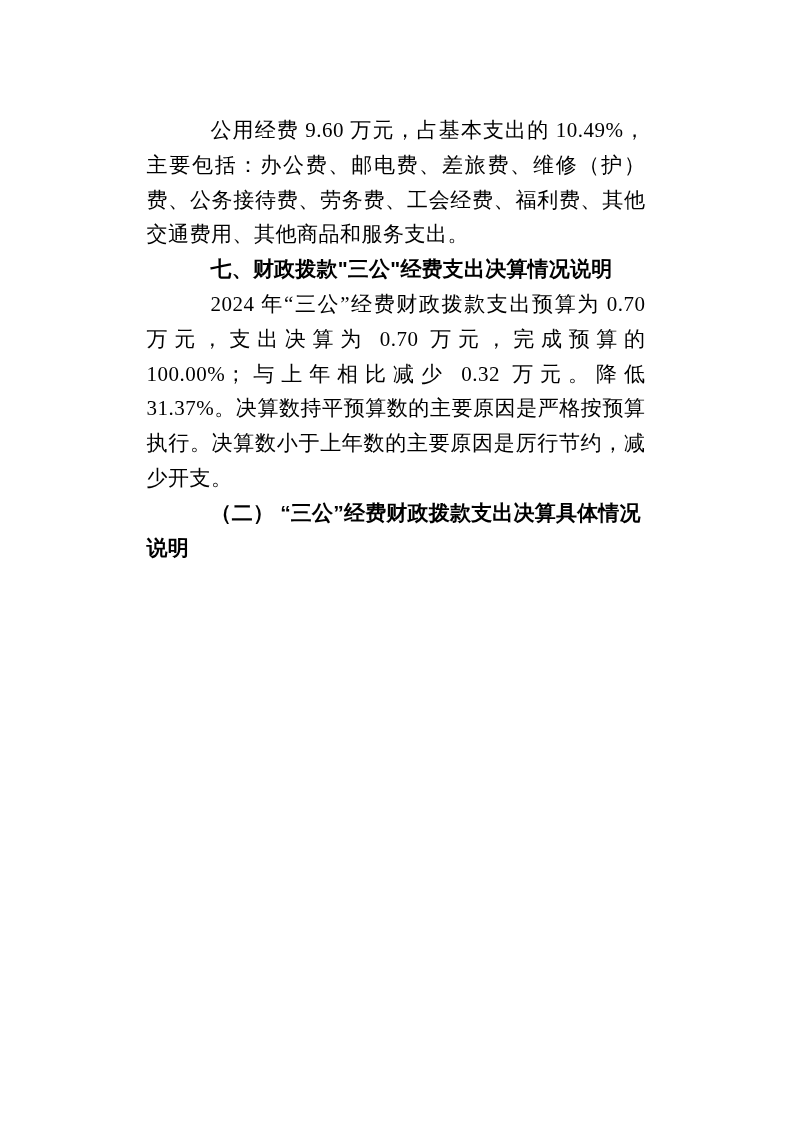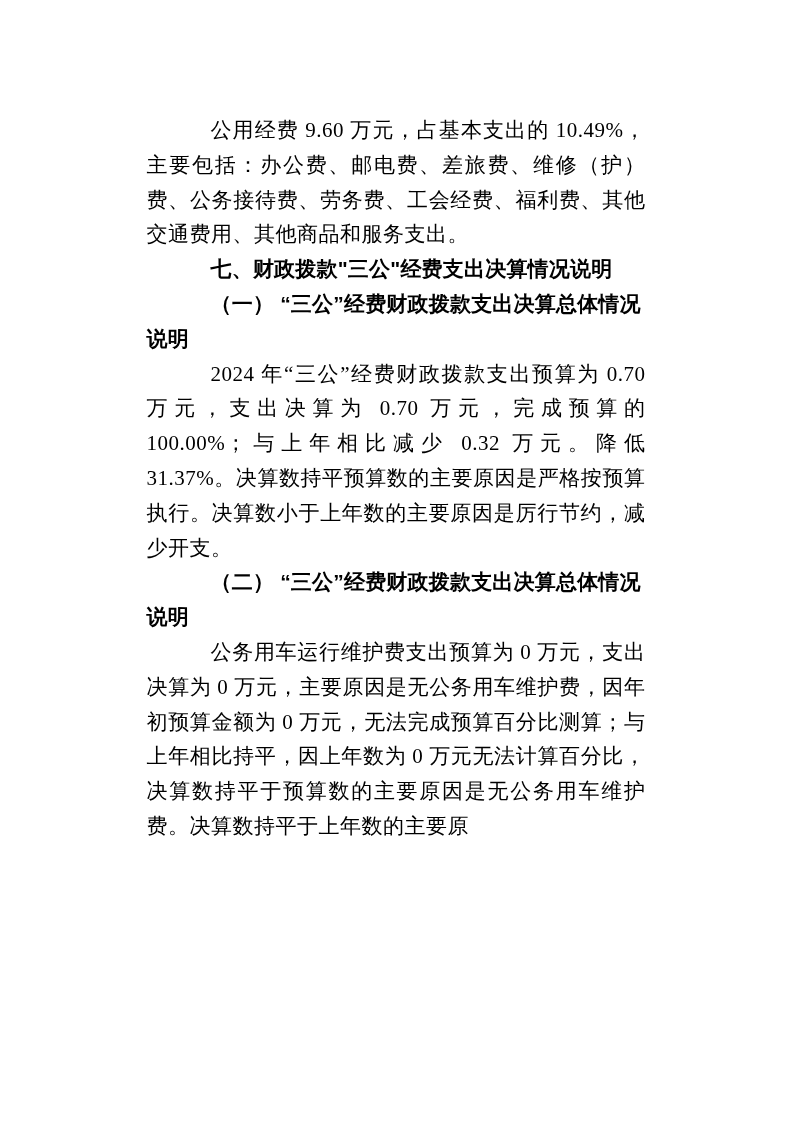--- a/index.html
+++ b/index.html
@@ -36,23 +36,21 @@
   }
 </style>
 </head>
 <body>
 
 <div class="page">
   <p class="body-para">公用经费 9.60 万元，占基本支出的 10.49%，主要包括：办公费、邮电费、差旅费、维修（护）费、公务接待费、劳务费、工会经费、福利费、其他交通费用、其他商品和服务支出。</p>
 
   <p class="doc-heading">七、财政拨款"三公"经费支出决算情况说明</p>
 
-  <p class="doc-heading">（一） “三公”经费财政拨款支出决算总体情况说明</p>
 
   <p class="body-para">2024 年“三公”经费财政拨款支出预算为 0.70 万元，支出决算为 0.70 万元，完成预算的 100.00%；与上年相比减少 0.32 万元。降低 31.37%。决算数持平预算数的主要原因是严格按预算执行。决算数小于上年数的主要原因是厉行节约，减少开支。</p>
 
-  <p class="doc-heading">（二） “三公”经费财政拨款支出决算总体情况说明</p>
+  <p class="doc-heading">（二） “三公”经费财政拨款支出决算具体情况说明</p>
 
 
 
 
-  <p class="body-para">公务用车运行维护费支出预算为 0 万元，支出决算为 0 万元，主要原因是无公务用车维护费，因年初预算金额为 0 万元，无法完成预算百分比测算；与上年相比持平，因上年数为 0 万元无法计算百分比，决算数持平于预算数的主要原因是无公务用车维护费。决算数持平于上年数的主要原</p>
 </div>
 
 </body></html>

